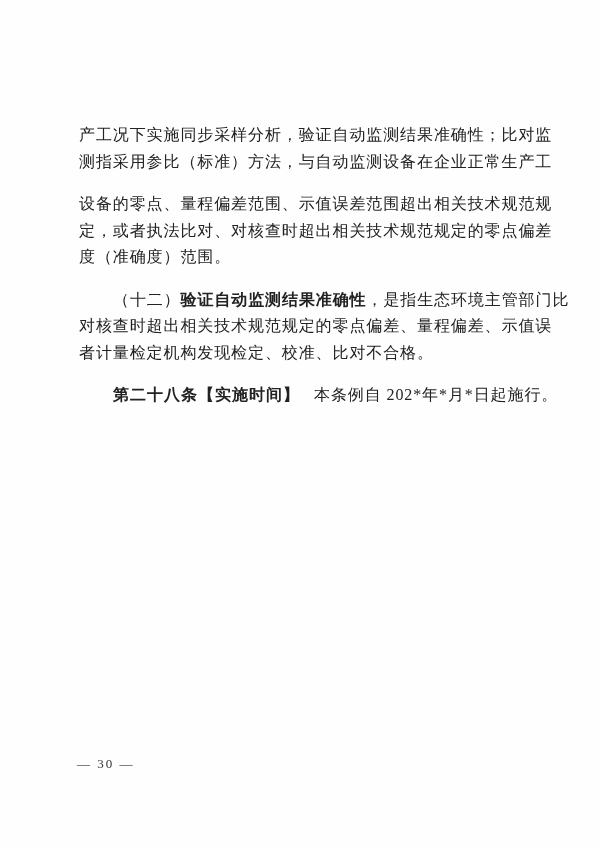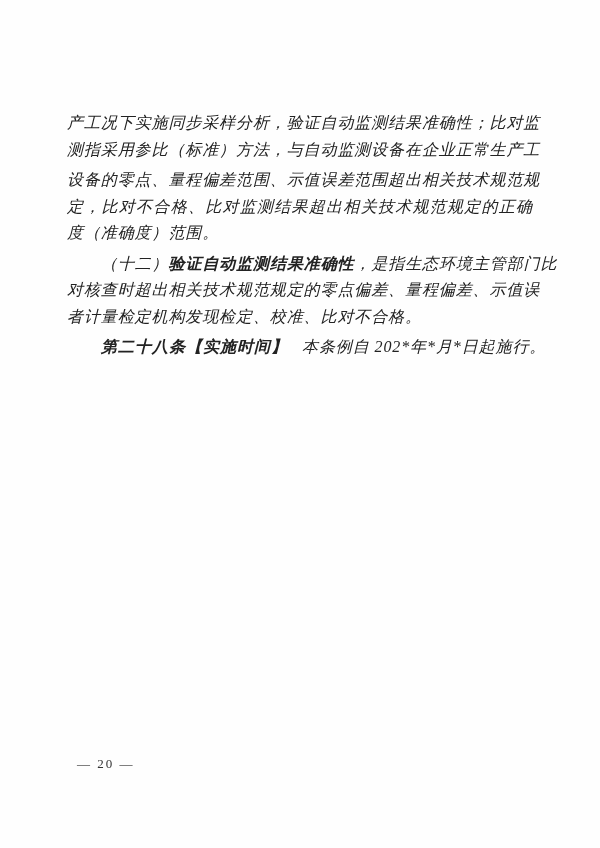--- a/index.html
+++ b/index.html
@@ -16,23 +16,22 @@
     font-family: "Liberation Serif", "DejaVu Serif", serif;
     color: #222222;
   }
   .text-block {
     position: absolute;
     left: 63px;
     top: 106px;
     width: 474px;
   }
   .para {
-    margin: 4px;
+    margin: 16px;
     padding: 0;
-    font-style: italic;
   }
   .line {
     height: 26.5px;
     line-height: 26.5px;
     font-size: 16px;
     letter-spacing: 0.9px;
     white-space: nowrap;
     text-align: left;
   }
   .just {
@@ -68,31 +67,31 @@
 
   <div class="text-block">
 
     <div class="para">
       <div class="line just"><span>产工况下实施同步采样分析，验证自动监测结果准确性；比对监</span></div>
       <div class="line just"><span>测指采用参比（标准）方法，与自动监测设备在企业正常生产工</span></div>
     </div>
 
     <div class="para">
       <div class="line just"><span>设备的零点、量程偏差范围、示值误差范围超出相关技术规范规</span></div>
-      <div class="line just"><span>定，比对不合格、比对监测结果超出相关技术规范规定的正确</span></div>
+      <div class="line just"><span>定，或者执法比对、对核查时超出相关技术规范规定的零点偏差</span></div>
       <div class="line"><span>度（准确度）范围。</span></div>
     </div>
 
     <div class="para">
       <div class="line just ind"><span>（十二）</span><span class="term">验证自动监测结果准确性</span><span>，是指生态环境主管部门比</span></div>
       <div class="line just"><span>对核查时超出相关技术规范规定的零点偏差、量程偏差、示值误</span></div>
       <div class="line"><span>者计量检定机构发现检定、校准、比对不合格。</span></div>
     </div>
 
     <div class="para">
       <div class="line ind"><span class="article-heading">第二十八条【实施时间】</span><span>本条例自 202*年*月*日起施行。</span></div>
     </div>
 
   </div>
 
-  <div class="page-number">— 20 —</div>
+  <div class="page-number">— 30 —</div>
 
 </div>
 
 </body></html>

